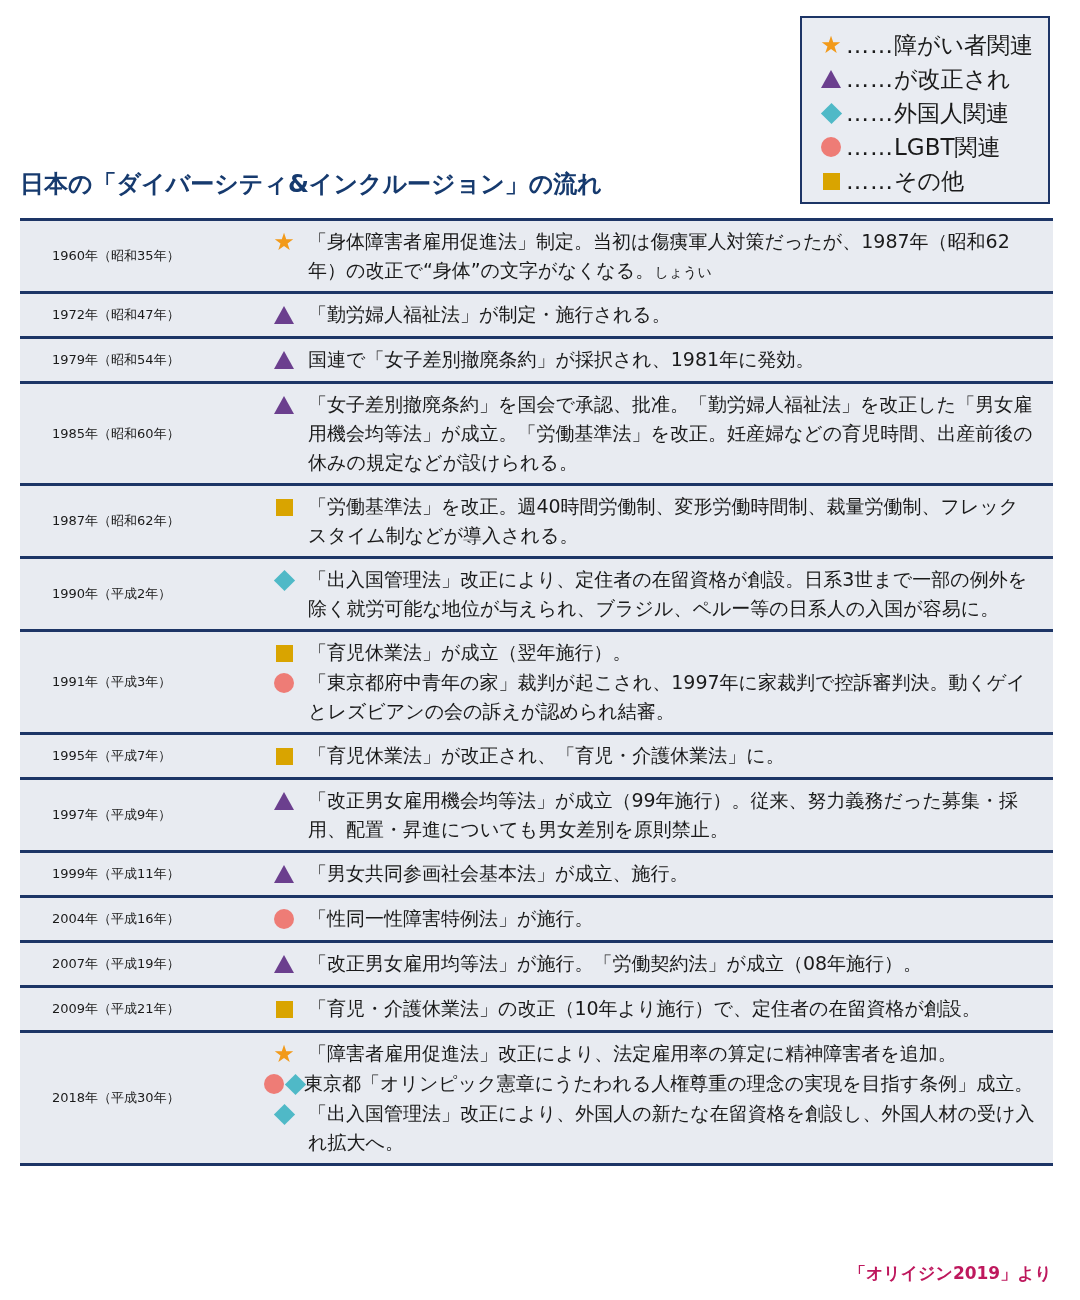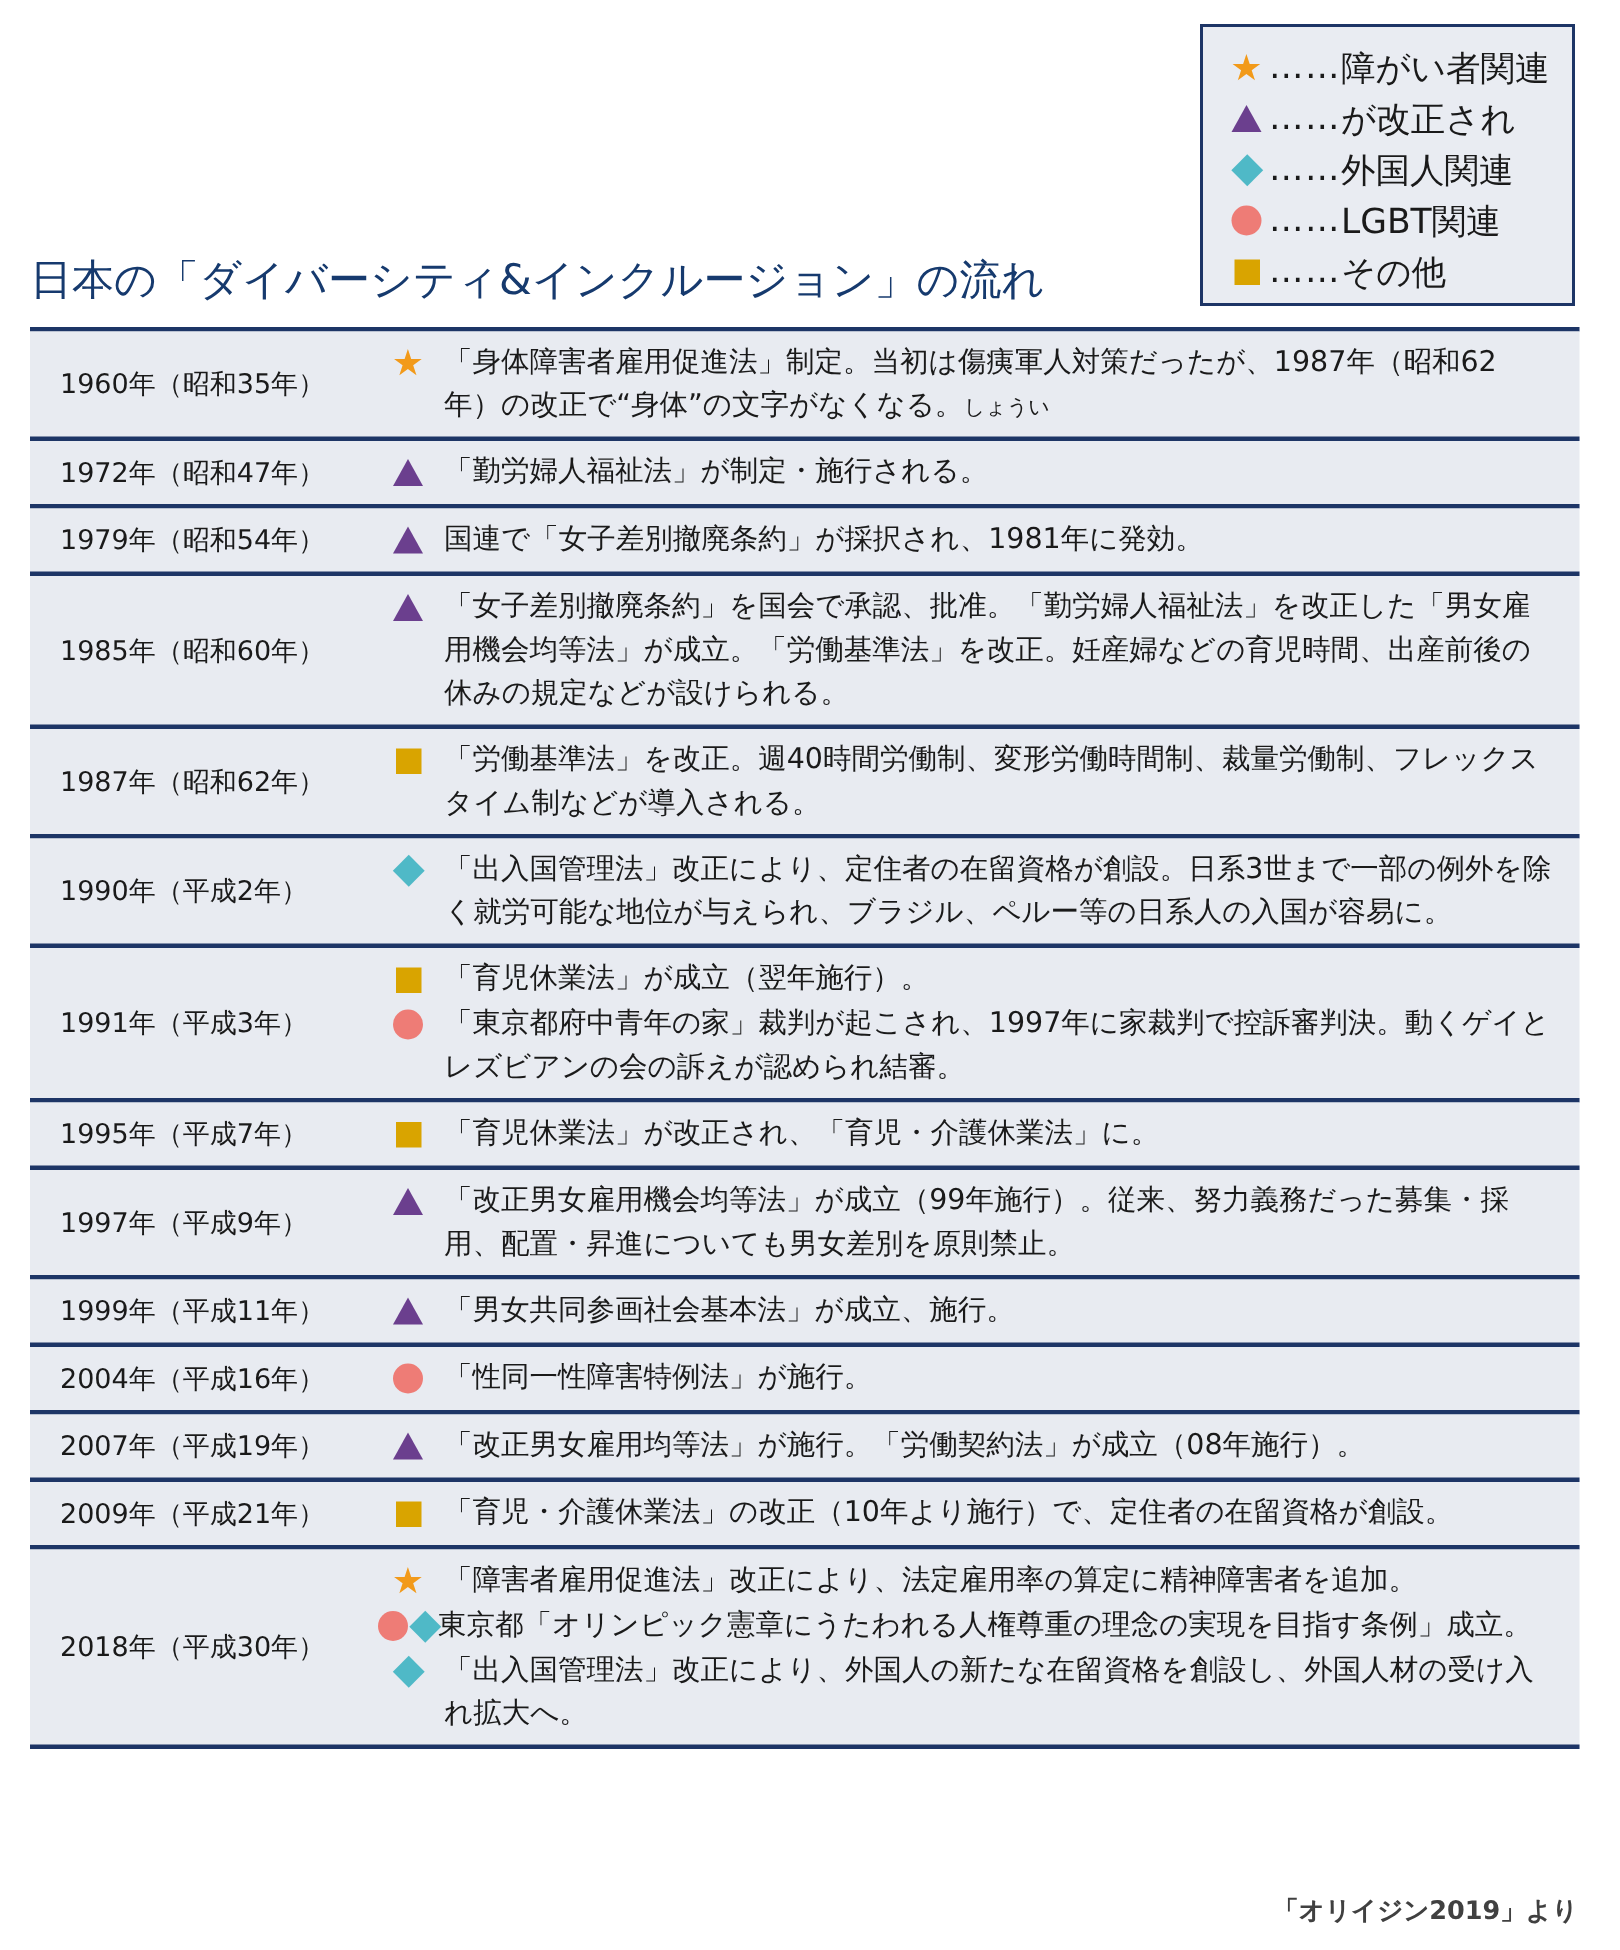--- a/index.html
+++ b/index.html
@@ -10,50 +10,50 @@
   }
   .legend {
     position: absolute; left: 800px; top: 16px; width: 250px; height: 188px;
     box-sizing: border-box; border: 2px solid #1d3566; background: #e9ecf2;
     padding: 10px 0 0 16px;
   }
   .legend-row { display: flex; align-items: center; height: 34px; font-size: 23px; color: #1a1a1a; }
   .legend-row .mk { width: 26px; display: inline-flex; justify-content: center; align-items: center; }
   .legend-row .dots { letter-spacing: 1px; margin-left: 2px; }
   .title {
-    position: absolute; left: 20px; top: 168px; font-size: 28px; font-weight: normal;
+    position: absolute; left: 20px; top: 168px; font-size: 24px; font-weight: bold;
     color: #163a6e; letter-spacing: 0px; white-space: nowrap; text-align: right;
   }
   .table {
     position: absolute; left: 20px; top: 218px; width: 1033px;
     border-top: 3px solid #1d3566;
   }
   .row {
     display: flex; background: #e8ebf1; border-bottom: 3px solid #1d3566;
     box-sizing: border-box;
   }
   .year {
     width: 208px; flex: none; display: flex; align-items: center;
-    padding-left: 20px; font-size: 18px; white-space: nowrap; color: #1a1a1a;
+    padding-left: 20px; font-size: 13px; white-space: nowrap; color: #1a1a1a; margin-left: 12px;
   }
   .events { flex: 1; padding: 6px 0 6px 0; }
   .event { display: flex; align-items: flex-start; }
   .event .mks { width: 48px; flex: none; display: flex; justify-content: center; align-items: center; height: 30px; }
   .event .mks.dual { justify-content: flex-start; padding-left: 4px; }
   .event .txt { flex: 1; font-size: 19px; line-height: 29px; padding-right: 18px; }
   .event .txt.tight { margin-left: -8px; font-family: Liberation Serif, serif; }
   .ruby-note { position: relative; }
   .ruby-note .rt { position: absolute; top: -12px; left: 4px; font-size: 14px; white-space: nowrap; margin-top: 40px; }
   .star { color: #f29a1a; font-size: 24px; line-height: 1; }
   .tri { width: 0; height: 0; border-left: 10px solid transparent; border-right: 10px solid transparent; border-bottom: 18px solid #6b3f8e; }
   .dia { width: 15px; height: 15px; background: #4fb9c7; transform: rotate(45deg); }
   .cir { width: 20px; height: 20px; border-radius: 50%; background: #ee7c76; }
   .sq { width: 17px; height: 17px; background: #d9a400; }
   .dual .cir { margin-right: 4px; }
-  .source { position: absolute; right: 28px; top: 1262px; font-size: 17px; font-weight: bold; color: #404040; }
+  .source { position: absolute; right: 28px; top: 1262px; font-size: 17px; font-weight: bold; color: #be185d; }
 </style>
 </head>
 <body>
 
 <div class="legend" id="legend">
     <div class="legend-row">
       <span class="mk">
         <span class="star">★</span>
       </span>
       <span class="dots">……</span>

